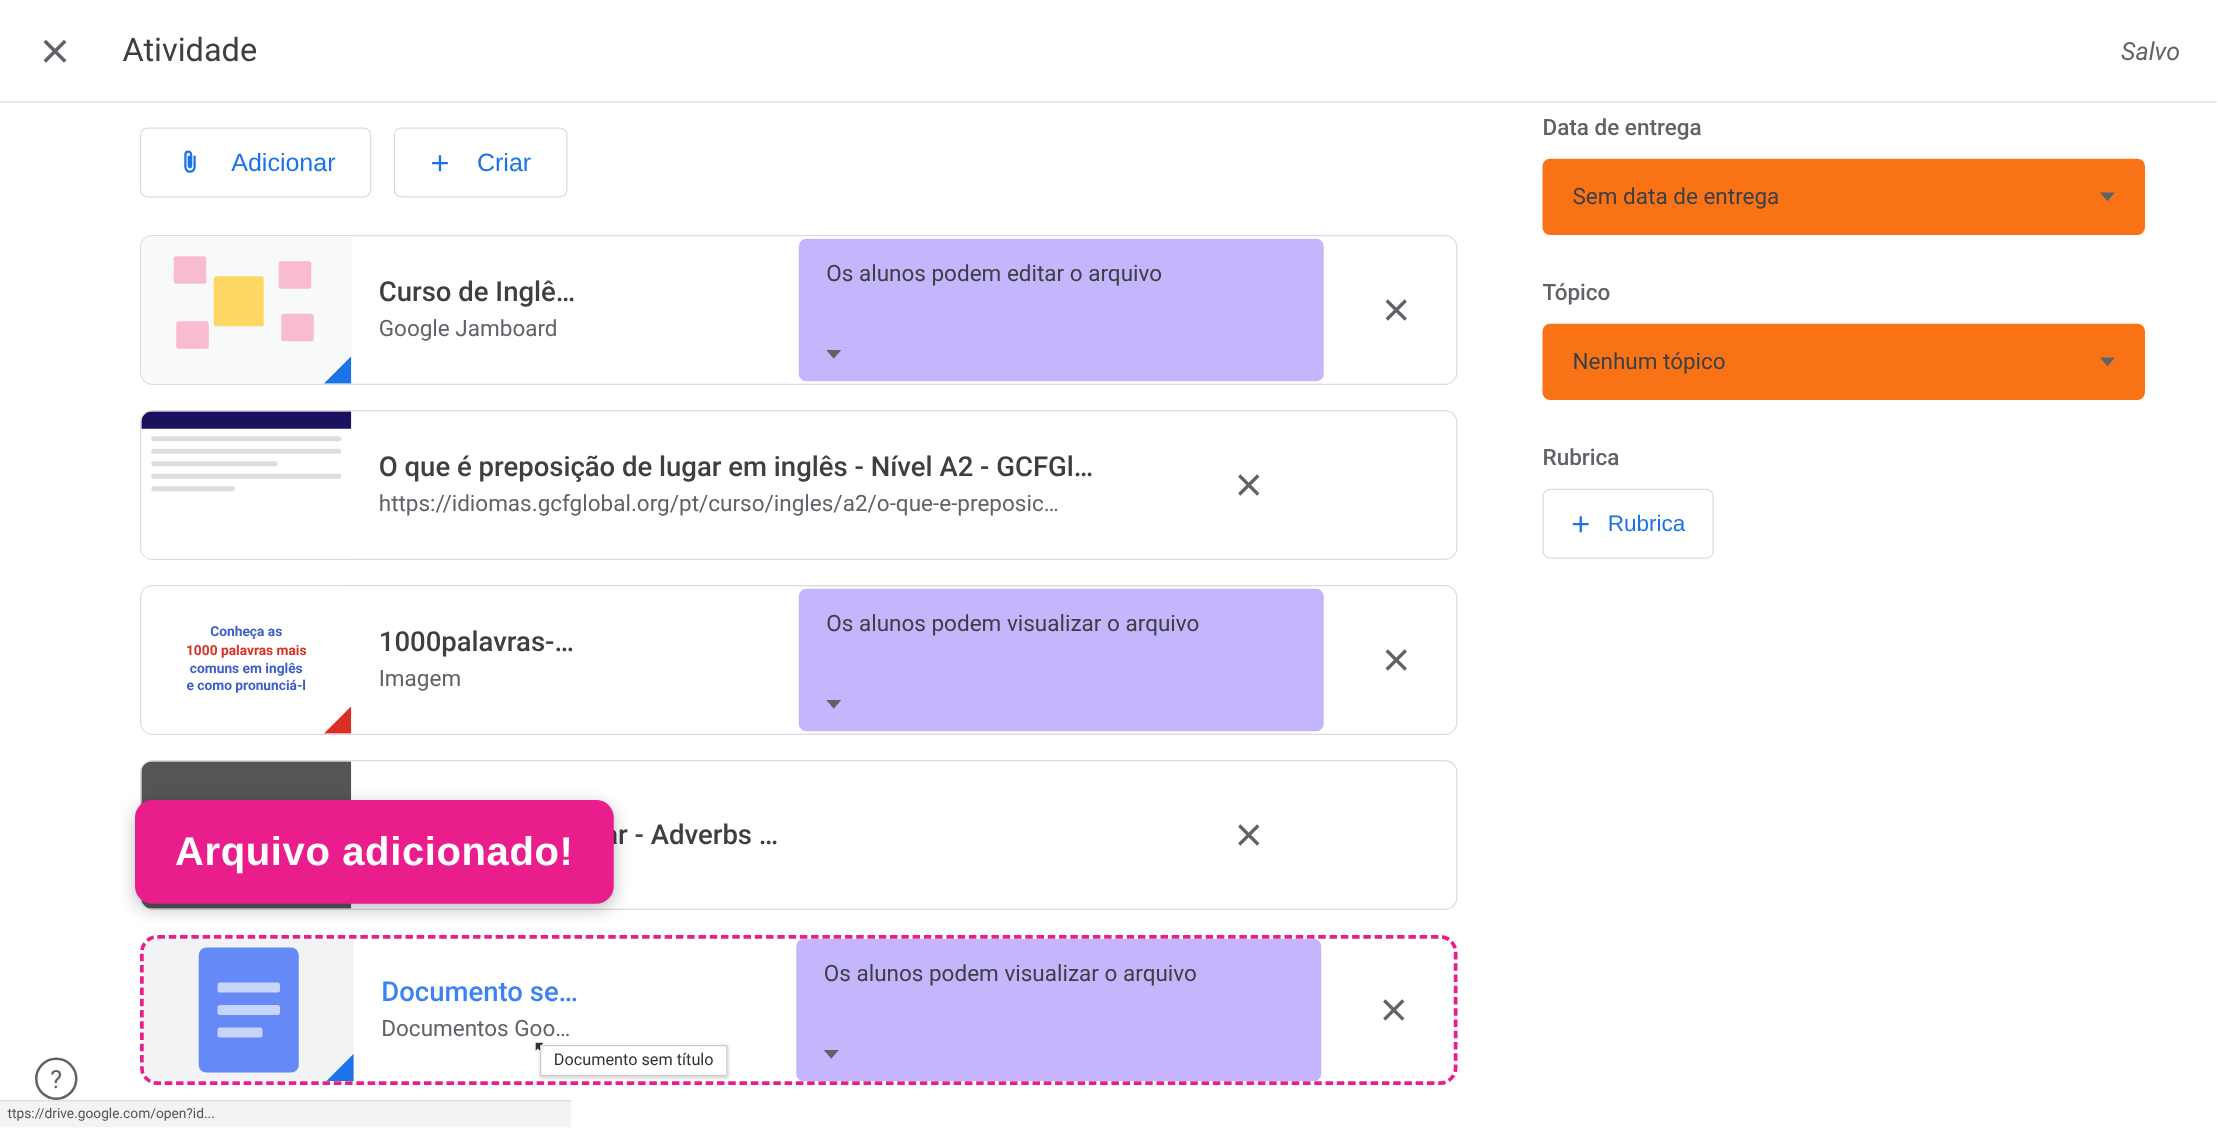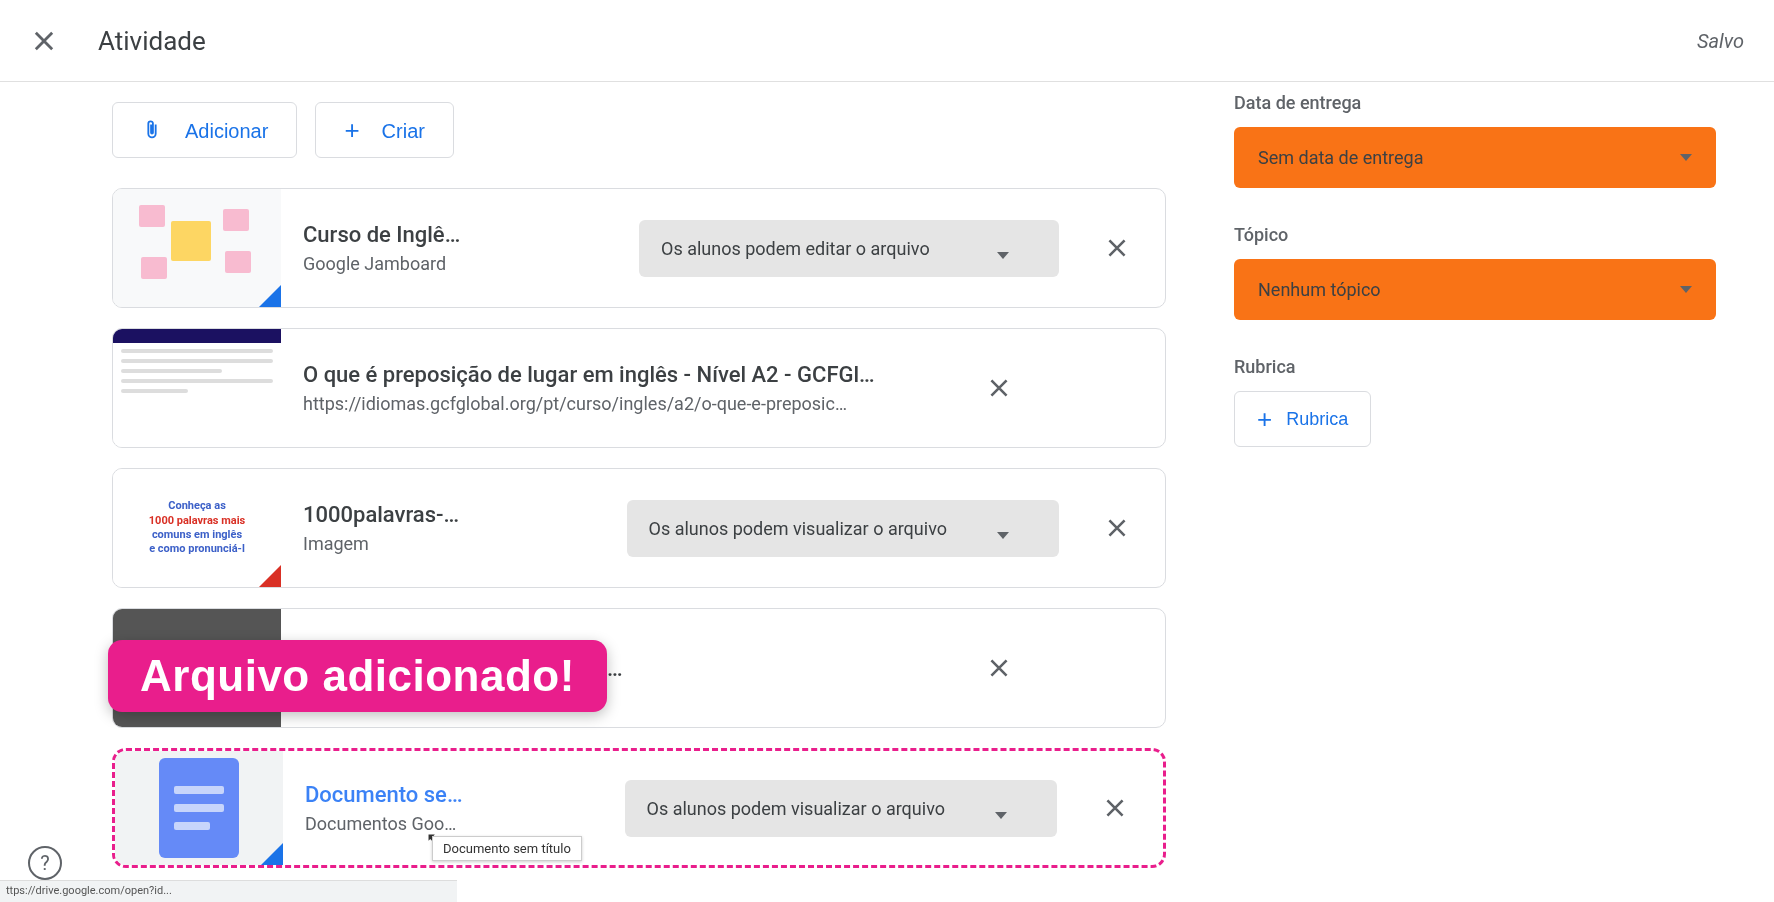--- a/index.html
+++ b/index.html
@@ -91,26 +91,27 @@
     font-size: 22px; font-weight: 500; color: #3c4043;
     white-space: nowrap; overflow: hidden; text-overflow: ellipsis;
   }
   .card-title.link { color: #3b82f6; }
   .card-sub {
     font-size: 18px; color: #5f6368;
     white-space: nowrap; overflow: hidden; text-overflow: ellipsis;
   }
   .card-url { font-size: 18px; color: #5f6368; overflow: hidden; text-overflow: ellipsis; white-space: nowrap;}
   .perm-select {
-    background: #e5e5e5; border: none; border-radius: 6px;
+    background: #c4b5fd; border: none; border-radius: 6px;
     padding: 18px 50px 18px 22px; font-size: 18px; color: #3c4043;
     cursor: pointer; position: relative; margin-right: 30px;
-    display: flex; align-items: flex-end; gap: 50px;
+    display: flex; align-items: flex-start; gap: 50px;
     min-width: 420px; justify-content: space-between;
     flex-shrink: 0;
+    flex-direction: column;
   }
   .perm-select .sel-caret {
     width: 0; height: 0; border-left: 6px solid transparent;
     border-right: 6px solid transparent; border-top: 7px solid #5f6368;
   }
   .remove-x {
     width: 56px; height: 56px; display: flex; align-items: center;
     justify-content: center; cursor: pointer; color: #5f6368;
     flex-shrink: 0; margin-right: 20px;
   }
@@ -127,22 +128,22 @@
   }
   .rubric-btn {
     border: 1px solid #dadce0; background: #fff; border-radius: 6px;
     padding: 14px 22px; display: inline-flex; align-items: center; gap: 14px;
     font-size: 18px; color: #1a73e8; cursor: pointer; font-weight: 500;
   }
   
   .badge {
     position: absolute; left: 108px; top: 640px;
     background: #e91e8c; color: #fff;
-    font-size: 44px; font-weight: 800;
-    padding: 11px 32px; border-radius: 14px;
+    font-size: 32px; font-weight: 800;
+    padding: 23px 32px; border-radius: 14px;
     font-family: Arial Black, Arial, sans-serif;
     letter-spacing: 0.5px;
     box-shadow: 0 4px 14px rgba(0,0,0,0.25);
     z-index: 10;
   }
   
   .tooltip {
     position: absolute; left: 432px; top: 836px;
     background: #fff; border: 1px solid #ccc;
     padding: 4px 10px; font-size: 13px; color: #333;

